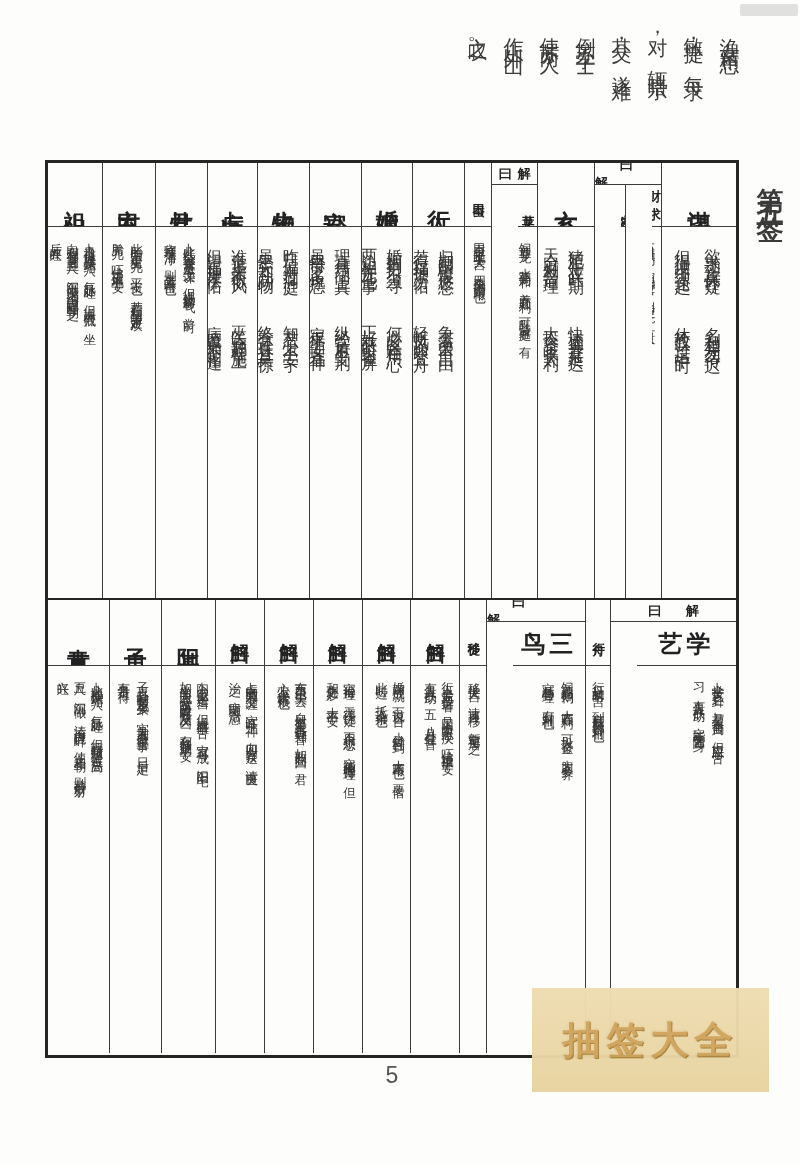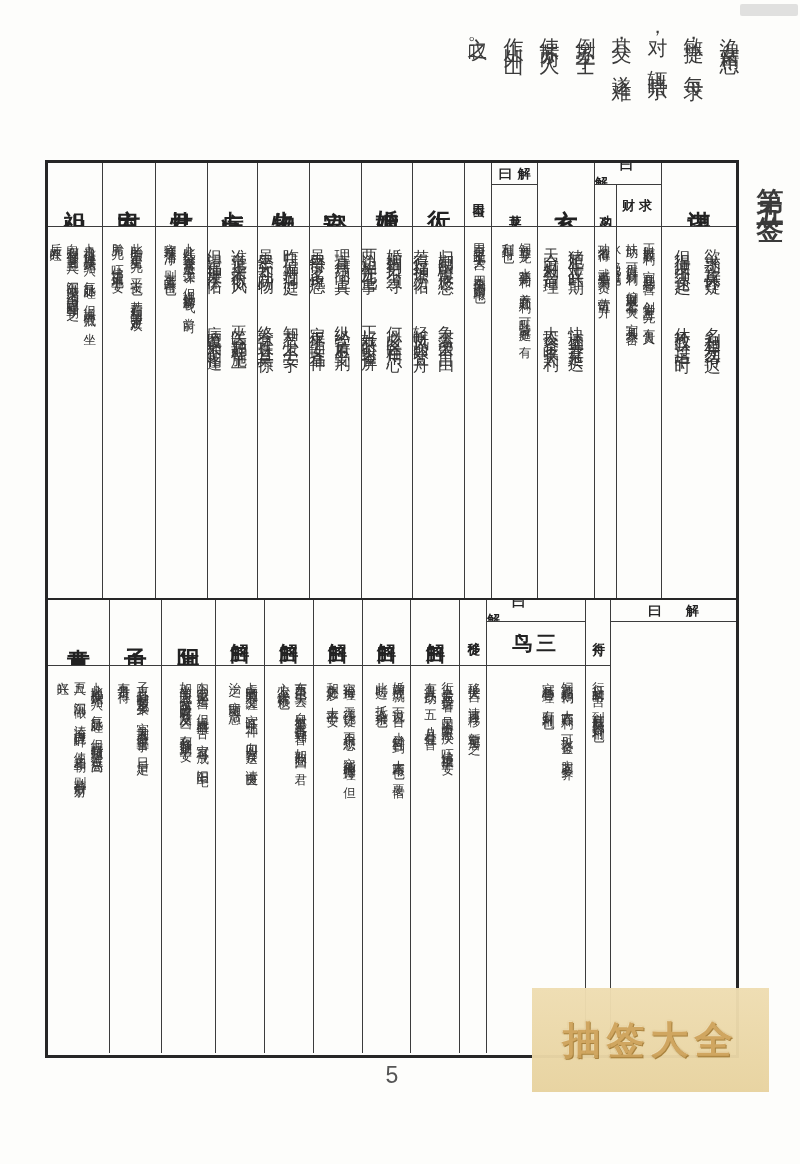--- a/index.html
+++ b/index.html
@@ -28,42 +28,42 @@
   .band { display:flex; flex-direction:row-reverse; }
   .band-top    { height:437px; border-bottom:2.5px solid #262626; --hh:64px; --hs:42px; }
   .band-bottom { height:453px; --hh:66px; --hs:44px; }
 
   .band > * { border-left:1.5px solid #3c3c3c; min-width:0; }
   .band > :last-child { border-left:none; }
 
   .col { display:flex; flex-direction:column; }
   .grp { display:flex; flex-direction:column; }
   .grow { flex:1; display:flex; flex-direction:row-reverse; min-height:0; }
-  .grow > .col { border-left:1.5px solid #3c3c3c; min-width:0; }
+  .grow > .col { border-left:1.5px solid #3c3c3c; min-width:0;padding-left:26px; }
   .grow > .col:last-child { border-left:none; }
 
   .hdr {
     height:var(--hh); border-bottom:1.5px solid #3c3c3c; flex:none;
     display:flex; align-items:center; justify-content:center;
     font-weight:600; color:#222; overflow:hidden;
   }
   .hdr-sub { height:var(--hs); }
   .gstrip {
     height:22px; flex:none; border-bottom:1.5px solid #3c3c3c;
     display:flex; align-items:center; justify-content:center;
     font-size:13px; font-weight:600; color:#222; overflow:hidden;
   }
   .sp-wide  { letter-spacing:1.9em; text-indent:1.9em; }
   .sp-nar   { letter-spacing:.45em; text-indent:.45em; }
 
   .v  { writing-mode:vertical-rl; }
   .big   { font-size:23px; letter-spacing:3px; }
   .small { font-size:12.5px; letter-spacing:1px; }
   .hh    { font-size:13px; letter-spacing:4px; }
-  .hb    { font-size:20px; letter-spacing:4px; }
+  .hb    { font-size:24px; letter-spacing:4px; }
   .jie   { font-size:19px; letter-spacing:5px; }
 
   .bd {
     flex:1; min-height:0; overflow:hidden;
     writing-mode:vertical-rl; white-space:pre-line; color:#333;
   }
   .poem { font-size:16px; line-height:25px; letter-spacing:5px; padding:9px 5px 0 0; }
   .pw   { line-height:30px; font-size:16.5px; padding-right:9px; }
   .txt  { font-size:12.5px; line-height:17px; letter-spacing:2.5px; padding:6px 4px 0 0; }
   .txtw { padding-right:9px; line-height:19px; }
@@ -180,20 +180,25 @@
         <div class="bd txt">卜贵祖佳城横龙结穴　气脉足旺　但嫌白穴低　坐
 向有利宜修高三五尺　沉阳做又消纳白虎畔相朝之
 后才兴旺</div>
       </div>
     </div>
 
     <div class="band band-bottom">
       <div class="grp" style="flex:125 1 0">
         <div class="gstrip sp-wide">曰解</div>
         <div class="grow">
+          <div class="col" style="flex:55 1 0">
+            <div class="hdr hdr-sub hb">艺学</div>
+            <div class="bd txt txtw">卜学技艺之卦　与君年命合局　但应忍口舌
+习　有贵人扶助　定能手艺随身</div>
+          </div>
         </div>
       </div>
       <div class="col" style="flex:24 1 0">
         <div class="hdr v small">行舟</div>
         <div class="bd txt">行舟初时不吉　到底可顺风得利也</div>
       </div>
       <div class="grp" style="flex:98 1 0">
         <div class="gstrip sp-wide">曰解</div>
         <div class="grow">
           <div class="col" style="flex:49 1 0">

